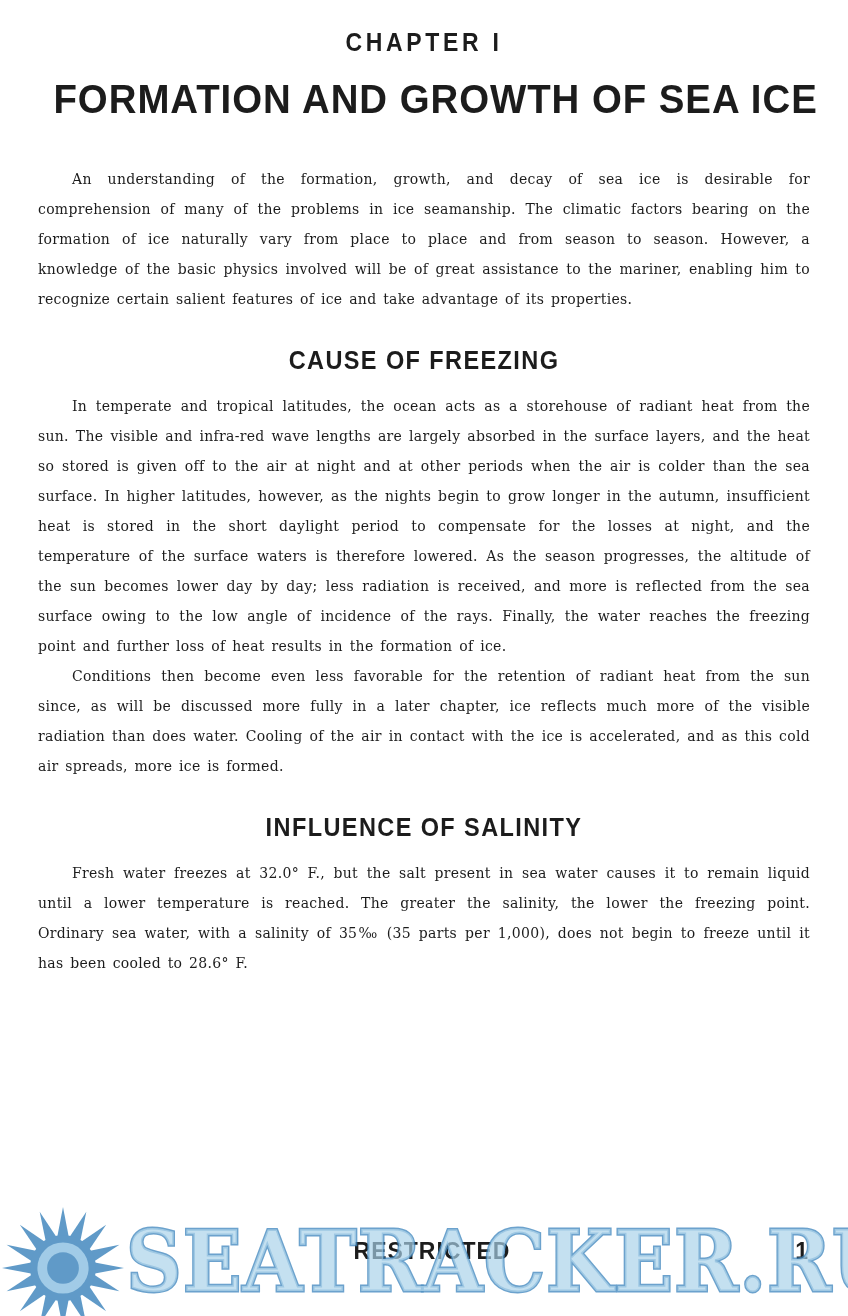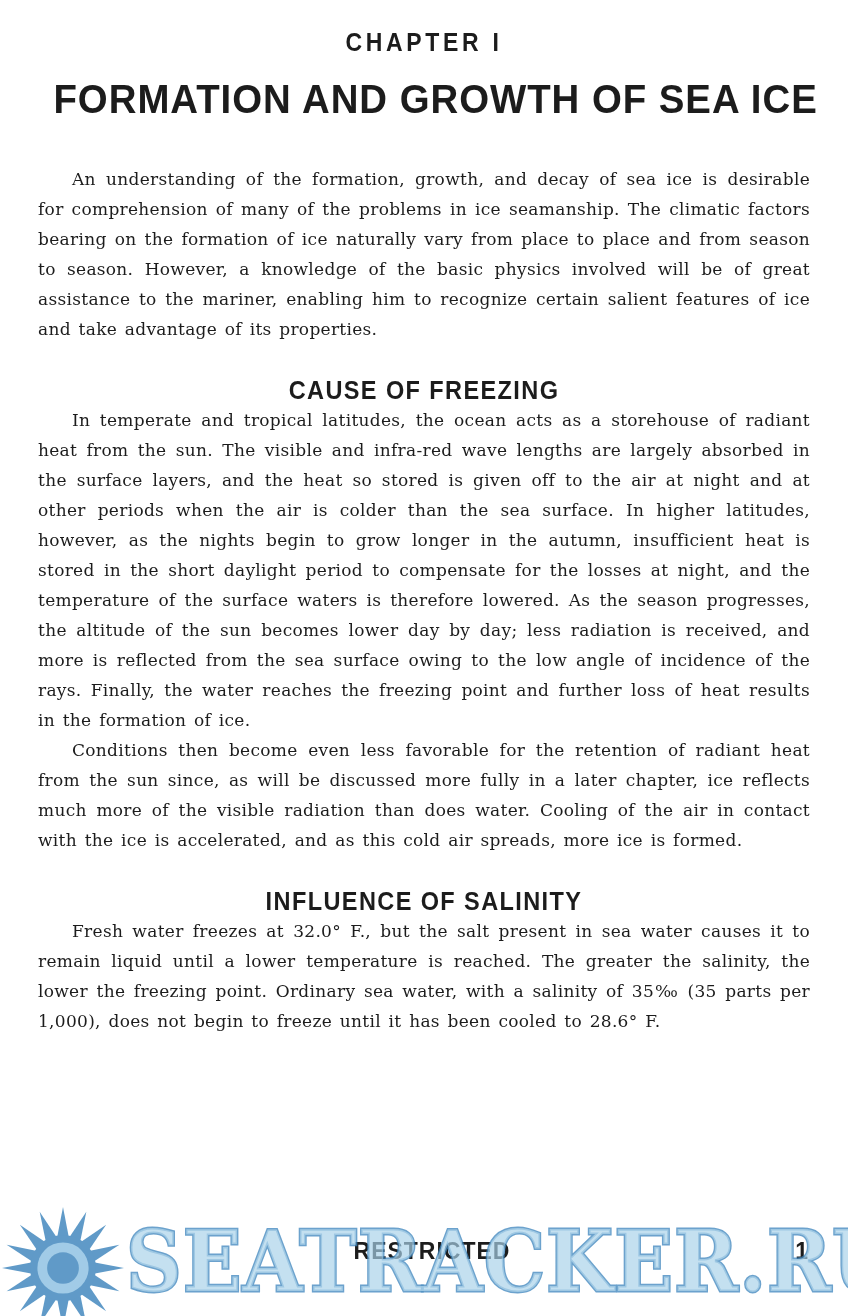--- a/index.html
+++ b/index.html
@@ -38,29 +38,29 @@
   .section-heading {
     text-align: center;
     font-family: "Liberation Sans", sans-serif;
     font-weight: 700;
     font-size: 25px;
     letter-spacing: 1.5px;
     margin-top: 32px;
     transform: scaleX(0.94);
   }
   .para {
-    font-size: 17px;
+    font-size: 14px;
     line-height: 30px;
     text-align: justify;
     text-indent: 34px;
     letter-spacing: 0.3px;
     word-spacing: 2px;
   }
   .intro-block { margin-top: 42px; }
-  .section-body { margin-top: 0; }
+  .section-body { margin-top: 16px; }
   .footer {
     position: absolute;
     top: 1238px;
     left: 54px;
     right: 38px;
     height: 32px;
     font-family: "Liberation Sans", sans-serif;
     font-weight: 700;
     font-size: 23px;
     z-index: 1;

